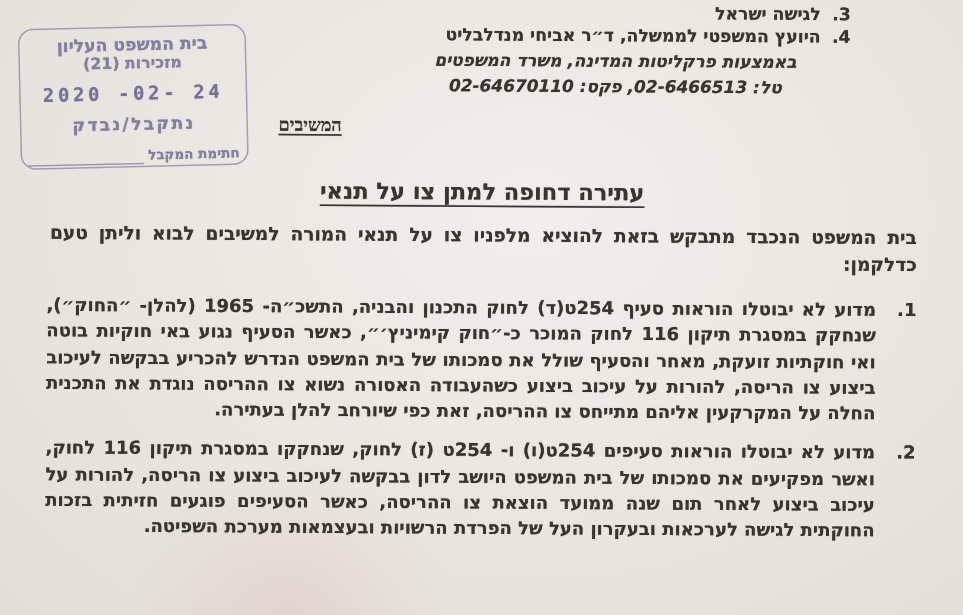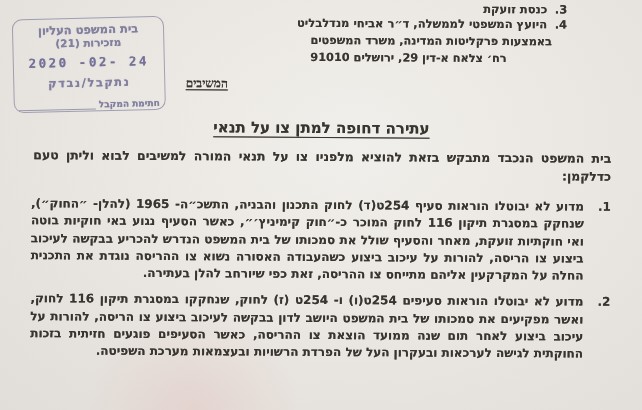--- a/index.html
+++ b/index.html
@@ -49,24 +49,25 @@
   .stamp-sig-line{flex:1; border-bottom:1.4px solid rgba(123,120,153,.7); height:8px;}
   
   .resp-list{
     position:absolute; top:1px; right:76px;
     font-size:11.5px; font-weight:bold; line-height:14.5px;
     white-space:nowrap;
   }
   .resp-row{display:flex; gap:7px;}
   .resp-num{width:13px; flex:none;}
   .service{
-    position:absolute; top:33px; right:91px;
-    text-align:left;
+    position:absolute; top:33px; right:112px;
+    text-align:center;
     font-size:11.3px; font-weight:600; line-height:16.5px;
     white-space:nowrap;
+    font-style:italic;
   }
   .resp-label{
     position:absolute; top:77px; left:185px;
     font-size:12px; font-weight:bold;
     text-decoration:underline; text-underline-offset:2px;font-family:Liberation Serif, serif;
   }
   
   .title{
     position:absolute; top:119px; left:0; right:0;
     text-align:center; font-size:15px; font-weight:bold;
@@ -98,31 +99,31 @@
       <div class="stamp-status">נתקבל/נבדק</div>
       <div class="stamp-sig">
         <span>חתימת המקבל</span>
         <span class="stamp-sig-line"></span>
       </div>
     </div>
 
     <div class="resp-list">
       <div class="resp-row">
         <span class="resp-num">3.</span>
-        <span>כנסת זועקת</span>
+        <span>לגישה ישראל</span>
       </div>
       <div class="resp-row">
         <span class="resp-num">4.</span>
         <span>היועץ המשפטי לממשלה, ד״ר אביחי מנדלבליט</span>
       </div>
     </div>
 
     <div class="service">
       <div>באמצעות פרקליטות המדינה, משרד המשפטים</div>
-      <div>רח׳ צלאח א-דין 29, ירושלים 91010</div>
+      <div>טל: 02-6466513, פקס: 02-64670110</div>
     </div>
 
     <div class="resp-label">המשיבים</div>
 
     <div class="title">
       <span>עתירה דחופה למתן צו על תנאי</span>
     </div>
 
     <div class="intro">בית המשפט הנכבד מתבקש בזאת להוציא מלפניו צו על תנאי המורה למשיבים לבוא וליתן טעם כדלקמן:</div>
 

